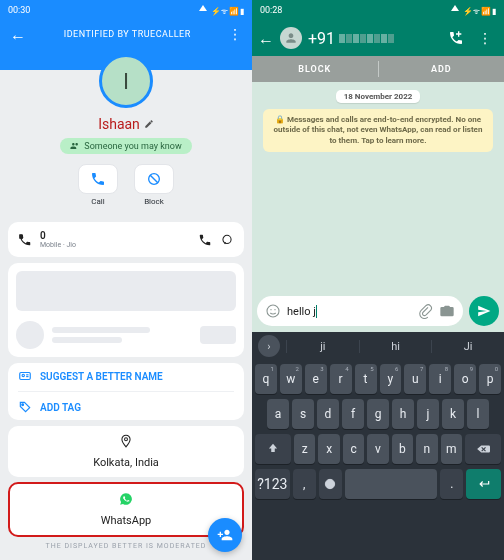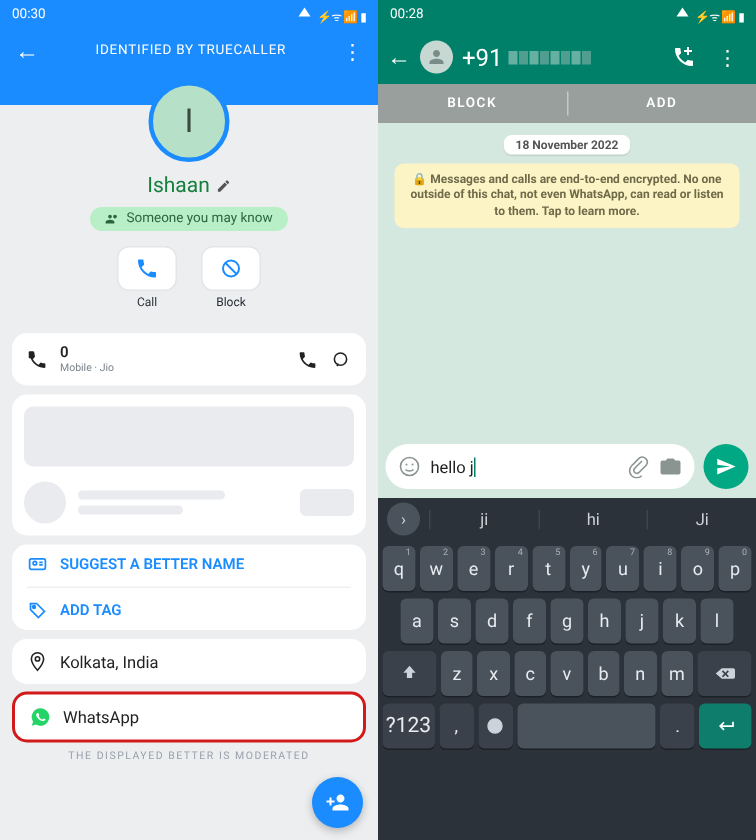--- a/index.html
+++ b/index.html
@@ -15,21 +15,21 @@
   .status .icons { display: flex; gap: 4px; font-size: 8px; letter-spacing: -0.5px;}
   .tri { display:inline-block; width:0; height:0; border-left:4px solid transparent; border-right:4px solid transparent; border-bottom:6px solid #fff;}
 
   
   .tc-header { background: #1a8cff; height: 28px; display: flex; align-items: center; justify-content: space-between; padding: 0 10px; color: #fff; font-size: 9px; letter-spacing: 0.5px; }
   .tc-header .back { font-size: 16px; }
   .tc-header .dots { font-size: 14px; letter-spacing: 0; }
   .tc-body { background: #eceef0; display: flex; flex-direction: column; align-items: center; padding-bottom: 6px;}
   .avatar { width: 54px; height: 54px; border-radius: 50%; background: #b6e0c7; display: flex; align-items: center; justify-content: center; font-size: 22px; color: #3a4a3e; font-weight: 400; margin-top: -16px; border: 3px solid #1a8cff; position: relative; z-index: 1;}
   .tc-blue-tail { width:100%; height:22px; background:#1a8cff;}
-  .name-row { margin-top: 8px; font-size: 14px; color: #15803d; display:flex; align-items:center; gap:4px;}
+  .name-row { margin-top: 8px; font-size: 14px; color: #b91c1c; display:flex; align-items:center; gap:4px;}
   .name-row svg { width:10px; height:10px; }
   .chip { margin-top: 6px; background: #b9efc7; color: #29663f; font-size: 9px; padding: 3px 10px; border-radius: 12px; display:flex; align-items:center; gap:4px;}
   .actions { display: flex; gap: 12px; margin: 10px 0 4px 0; }
   .act { width: 44px; display:flex; flex-direction:column; align-items:center; gap:3px;}
   .act .box { width: 40px; height: 30px; background: #fff; border: 1px solid #e3e5e9; border-radius: 8px; display:flex; align-items:center; justify-content:center;}
   .act .box svg { width:16px; height:16px; }
   .act .lbl { font-size: 8px; color: #2a2f36; }
   .card { margin: 6px 8px; background: #fff; border-radius: 10px; padding: 8px 10px; display:flex; align-items:center; font-size:10px; color:#222; gap:8px;}
   .simrow .left {display:flex; align-items:center; gap:8px; flex:1;}
   .simrow .num {font-weight:600;}
@@ -40,21 +40,21 @@
   .skel-row {display:flex; align-items:center; gap:8px;}
   .skel-circle {width:28px; height:28px; border-radius:50%; background:#e9ebef;}
   .skel-lines {flex:1; display:flex; flex-direction:column; gap:4px;}
   .skel-line {height:6px; border-radius:3px; background:#e9ebef;}
   .skel-line.w1{width:70%;} .skel-line.w2{width:50%;}
   .skel-btn {width:36px; height:18px; background:#e9ebef; border-radius:4px;}
   .sugg { margin: 6px 8px; background:#fff; border-radius:10px; padding:6px 10px; display:flex; flex-direction:column; gap:8px;}
   .sugg-row {display:flex; align-items:center; gap:8px; font-size:10px; font-weight:600; color:#1a8cff;}
   .sugg-row svg{width:14px; height:14px;}
   .divider {height:1px; background:#eef0f3;}
-  .info-row {margin:5px 8px; background:#fff; border-radius:10px; padding:8px 10px; display:flex; align-items:center; gap:8px; font-size:11px; color:#222;}
+  .info-row {margin:5px 8px; background:#fff; border-radius:10px; padding:8px 10px; display:flex; align-items:center; gap:8px; font-size:11px; color:#222;flex-direction:column;}
   .info-row svg{width:14px; height:14px;}
   .wa-row {border:2px solid #d21a1a;}
   .mod {text-align:center; font-size:7px; letter-spacing:1px; color:#9aa1ab; margin-top:3px;}
   .fab {position:absolute; bottom:8px; right:10px; width:34px; height:34px; border-radius:50%; background:#1a8cff; display:flex; align-items:center; justify-content:center; box-shadow:0 2px 6px rgba(0,0,0,.25);}
   .fab svg{width:16px; height:16px; fill:#fff;}
 
   
   .wa-header {background:#008069; height:36px; display:flex; align-items:center; padding:0 6px; color:#fff;}
   .wa-ava {width:22px; height:22px; border-radius:50%; background:#c7d7d2; margin:0 6px; display:flex; align-items:center; justify-content:center;}
   .wa-ava svg{width:14px; height:14px; fill:#7a8c88;}

